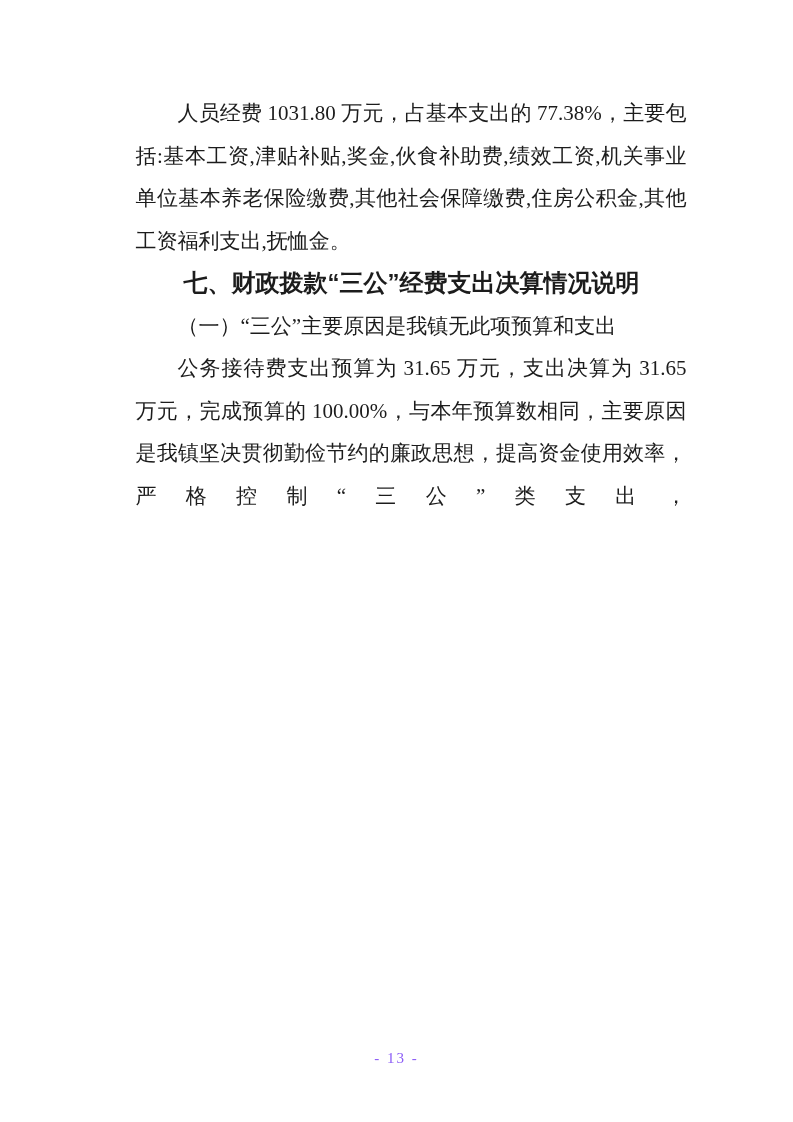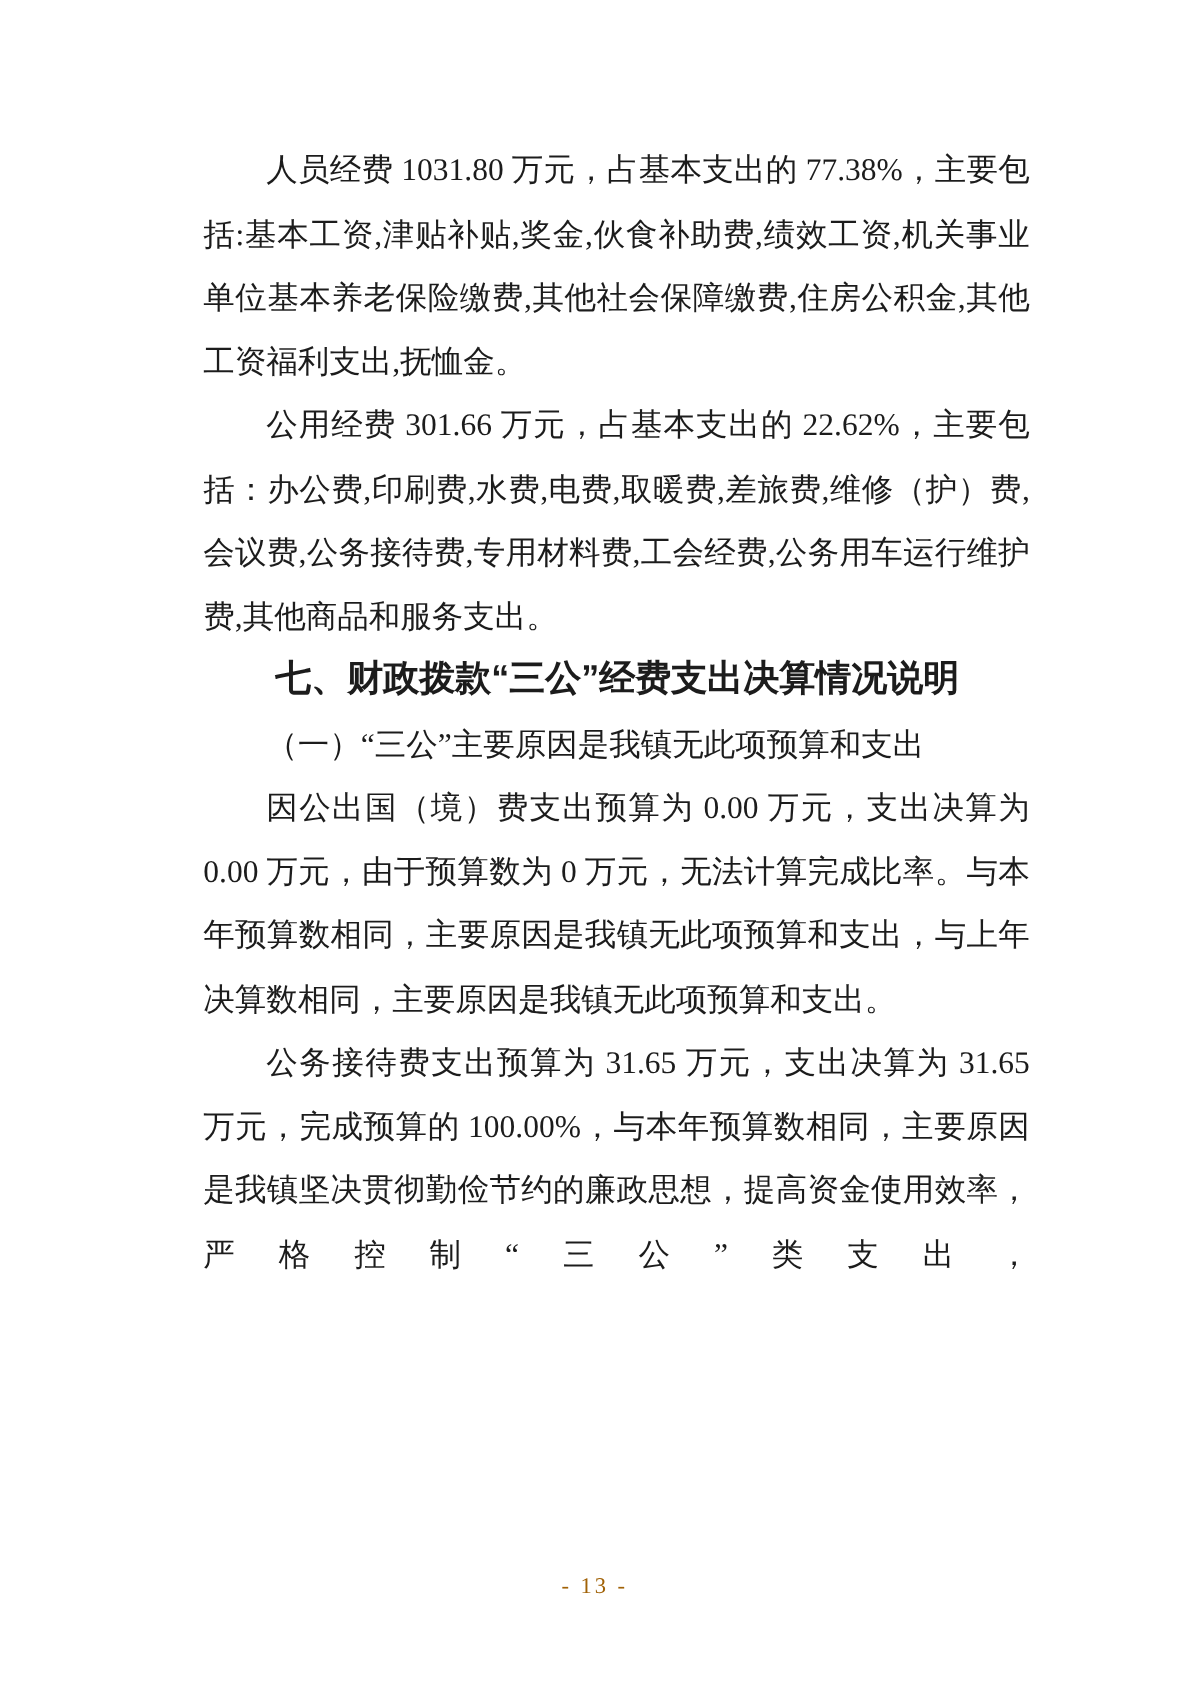--- a/index.html
+++ b/index.html
@@ -39,37 +39,35 @@
   }
   .footer {
     position: absolute;
     left: 0;
     right: 0;
     bottom: 56px;
     text-align: center;
     font-size: 15px;
     line-height: 16px;
     letter-spacing: 2px;
-    color: #a16207;
+    color: #8b5cf6;
     font-family: "Liberation Serif", "DejaVu Serif", serif;
   }
 </style>
 </head>
 <body>
 
 <div class="page">
 
   <p class="para">人员经费 1031.80 万元，占基本支出的 77.38%，主要包括:基本工资,津贴补贴,奖金,伙食补助费,绩效工资,机关事业单位基本养老保险缴费,其他社会保障缴费,住房公积金,其他工资福利支出,抚恤金。</p>
 
-  <p class="para">公用经费 301.66 万元，占基本支出的 22.62%，主要包括：办公费,印刷费,水费,电费,取暖费,差旅费,维修（护）费,会议费,公务接待费,专用材料费,工会经费,公务用车运行维护费,其他商品和服务支出。</p>
 
   <h2 class="para heading">七、财政拨款“三公”经费支出决算情况说明</h2>
 
   <p class="para">（一）“三公”主要原因是我镇无此项预算和支出</p>
 
 
-  <p class="para">因公出国（境）费支出预算为 0.00 万元，支出决算为 0.00 万元，由于预算数为 0 万元，无法计算完成比率。与本年预算数相同，主要原因是我镇无此项预算和支出，与上年决算数相同，主要原因是我镇无此项预算和支出。</p>
 
   <p class="para continued">公务接待费支出预算为 31.65 万元，支出决算为 31.65 万元，完成预算的 100.00%，与本年预算数相同，主要原因是我镇坚决贯彻勤俭节约的廉政思想，提高资金使用效率，严格控制“三公”类支出，</p>
 
   <div class="footer">- 13 -</div>
 
 </div>
 
 </body></html>

